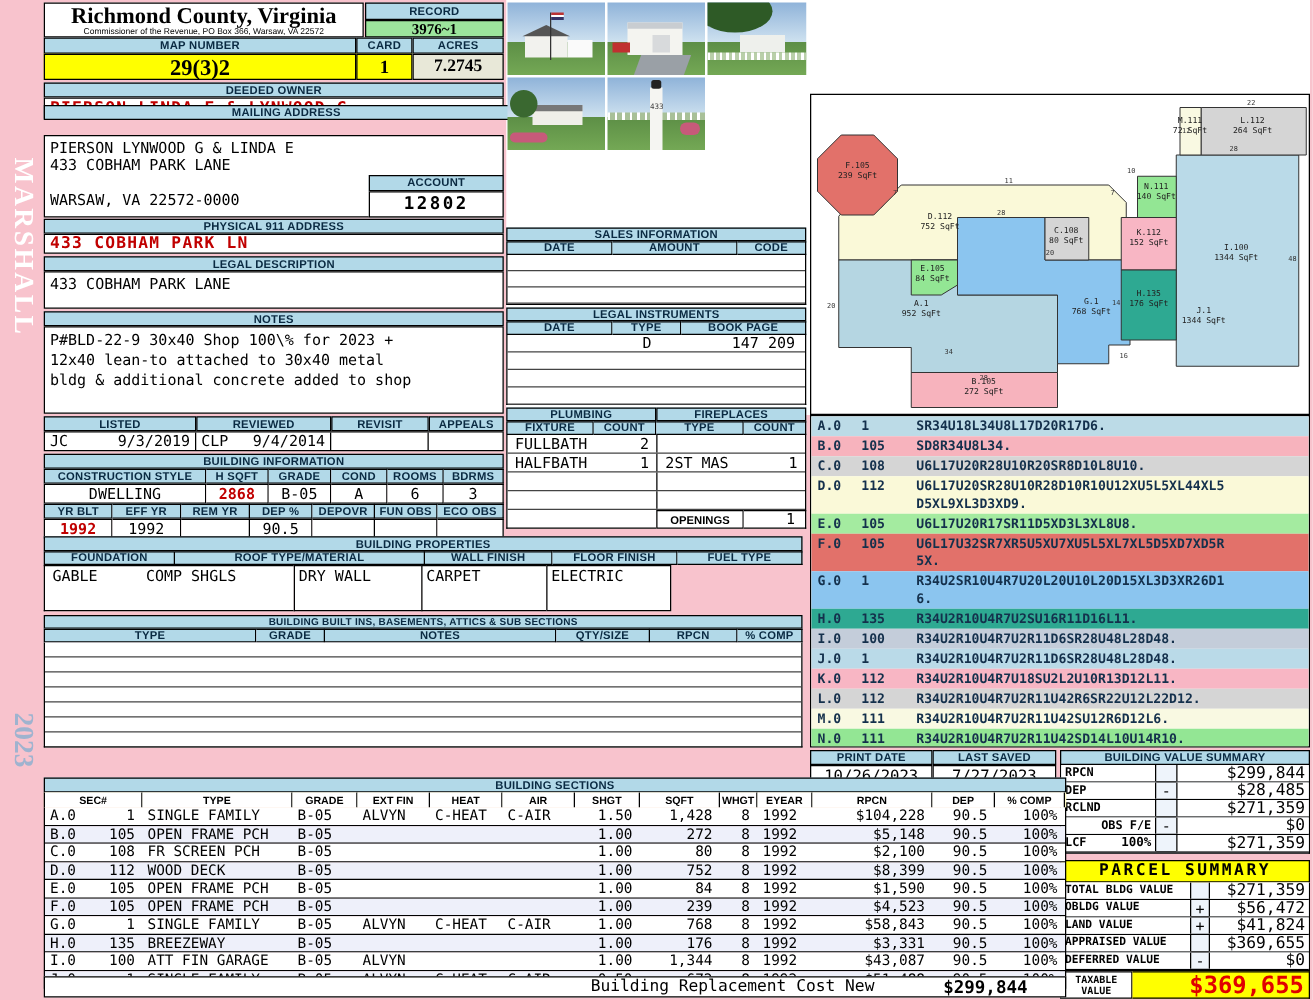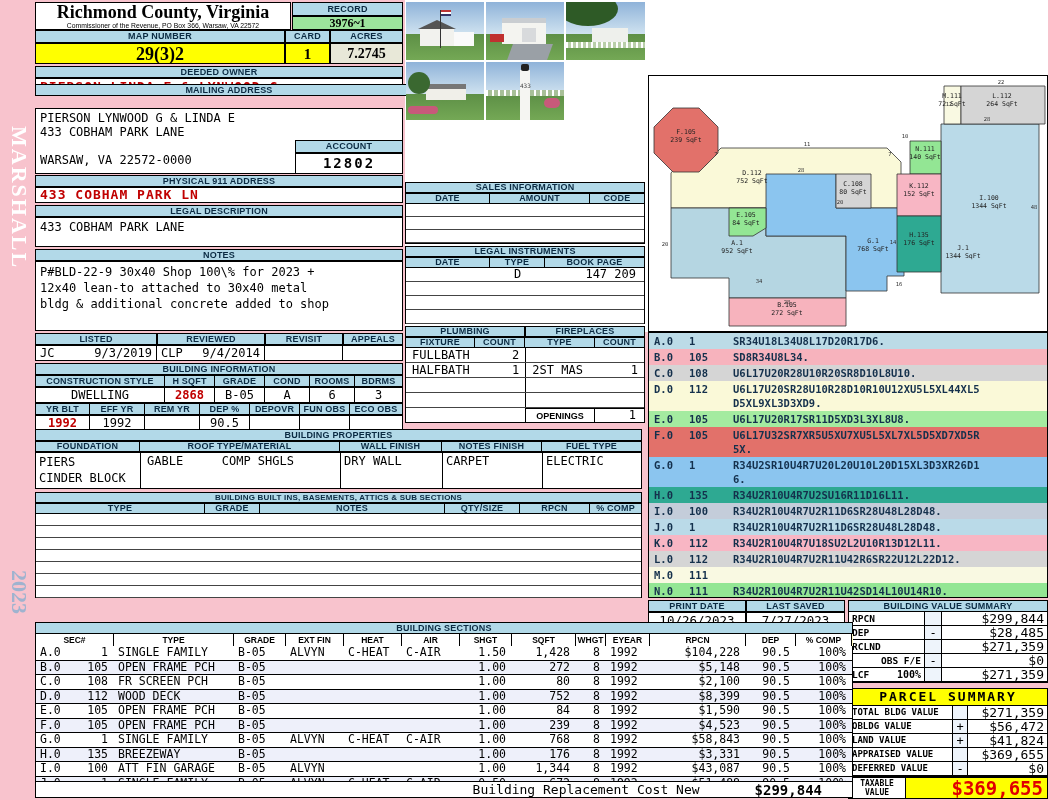--- a/index.html
+++ b/index.html
@@ -138,30 +138,24 @@
       <div class="white" style="width: 50px; height: 100%; font-size: 12px; text-align: center; line-height: 14px; border-left: none;">&nbsp;</div>
       <div class="white" style="width: 50px; height: 100%; font-size: 12px; text-align: center; line-height: 14px; border-left: none;">&nbsp;</div>
       <div class="white" style="width: 53px; height: 100%; font-size: 12px; text-align: center; line-height: 14px; border-left: none;">&nbsp;</div>
     </div>
 
   <div class="abs hdr" style="left:35px; top:429px; width:607px; height:12px;">BUILDING PROPERTIES</div>
   <div class="abs row" id="bp-hdr" style="left:35px; top:441px; width:607px; height:11px;">
       <div class="hdr" style="width: 105px; height: 100%; border-left: 1px solid rgb(0, 0, 0);">FOUNDATION</div>
       <div class="hdr" style="width: 200px; height: 100%; border-left: none;">ROOF TYPE/MATERIAL</div>
       <div class="hdr" style="width: 102px; height: 100%; border-left: none;">WALL FINISH</div>
-      <div class="hdr" style="width: 100px; height: 100%; border-left: none;">NOTES FINISH</div>
+      <div class="hdr" style="width: 100px; height: 100%; border-left: none;">FLOOR FINISH</div>
       <div class="hdr" style="width: 100px; height: 100%; border-left: none;">FUEL TYPE</div>
     </div>
   <div class="abs row" style="left:35px; top:452px; width:607px; height:37px;">
-    <div class="white" style="width:105px; font-size:12px; line-height:16px; padding:1px 3px; border-right:none;">
-      <div id="foundation-lines">
-          <div>PIERS</div>
-          <div>CINDER BLOCK</div>
-        </div>
-    </div>
     <div class="white row" style="width:200px; font-size:12px; padding:1px 6px; justify-content:space-between; align-items:flex-start; border-right:none;">
       <span>GABLE</span>
       <span style="padding-right:40px;">COMP SHGLS</span>
     </div>
     <div class="white" style="width:102px; font-size:12px; padding:1px 3px; border-right:none;">DRY WALL</div>
     <div class="white" style="width:100px; font-size:12px; padding:1px 3px; border-right:none;">CARPET</div>
     <div class="white" style="width:100px; font-size:12px; padding:1px 3px;">ELECTRIC</div>
   </div>
 
   <div class="abs hdr" style="left:35px; top:492px; width:607px; height:11px; font-size:8px;">BUILDING BUILT INS, BASEMENTS, ATTICS &amp; SUB SECTIONS</div>
@@ -402,20 +396,21 @@
         <div class="vtext">R34U2R10U4R7U18SU2L2U10R13D12L11.</div>
       </div>
       <div class="vrow" style="background: rgb(213, 213, 213);">
         <div class="vsec">L.0</div>
         <div class="vcode">112</div>
         <div class="vtext">R34U2R10U4R7U2R11U42R6SR22U12L22D12.</div>
       </div>
       <div class="vrow" style="background: rgb(249, 249, 226);">
         <div class="vsec">M.0</div>
         <div class="vcode">111</div>
+        <div class="vtext">R34U2R10U4R7U2R11U42SU12R6D12L6.</div>
       </div>
       <div class="vrow" style="background: rgb(147, 230, 148);">
         <div class="vsec">N.0</div>
         <div class="vcode">111</div>
         <div class="vtext">R34U2R10U4R7U2R11U42SD14L10U14R10.</div>
       </div>
     </div>
 
   <div class="abs hdr" style="left:648px; top:600px; width:98px; height:12px;">PRINT DATE</div>
   <div class="abs hdr" style="left:746px; top:600px; width:99px; height:12px;">LAST SAVED</div>

